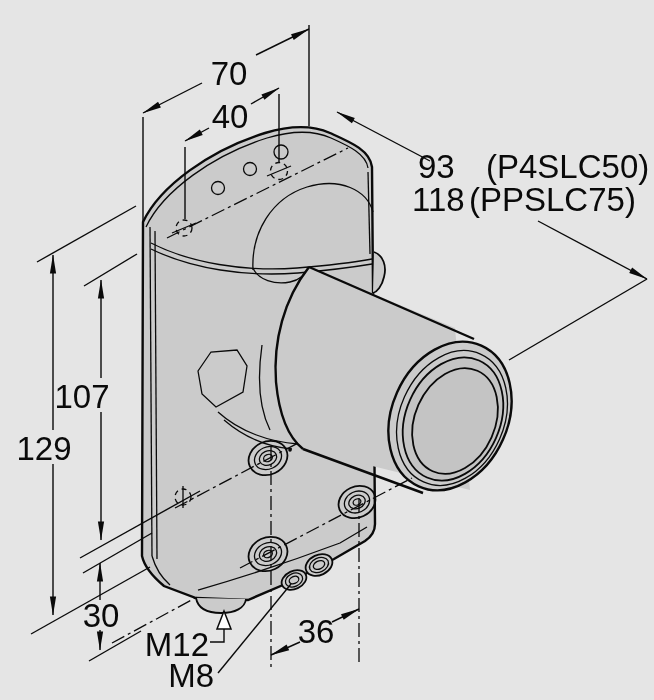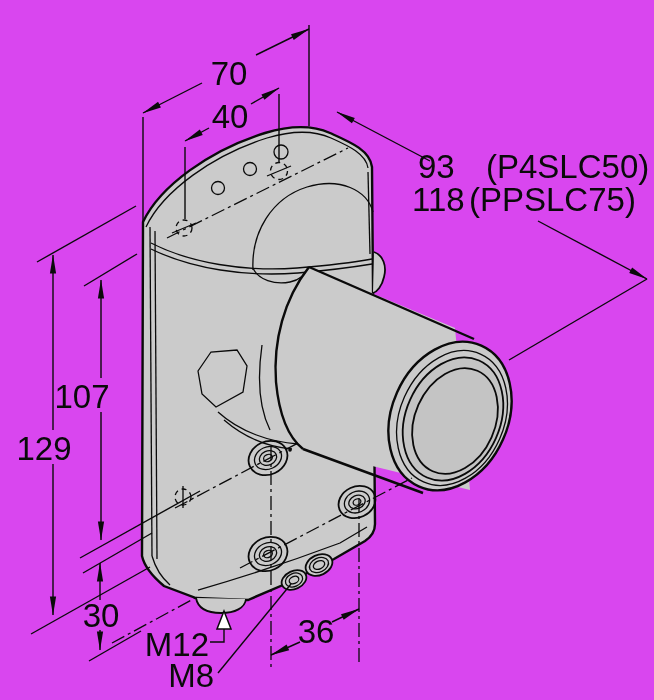--- a/index.html
+++ b/index.html
@@ -1,16 +1,16 @@
 <!DOCTYPE html>
 <html><head>
 <meta charset="utf-8">
 <style>
   html,body{margin:0;padding:0;background:#ffffff;}
-  .stage{width:654px;height:700px;position:relative;background:#d946ef;overflow:hidden;}
+  .stage{width:654px;height:700px;position:relative;background:#e5e5e5;overflow:hidden;}
   svg{display:block;}
   svg text{
     font-family:"Liberation Sans","DejaVu Sans",sans-serif;
     font-size:33px;
     fill:#0a0a0a;
   }
   .ln{stroke:#0a0a0a;fill:none;}
   .s-bold{stroke-width:2.4;}
   .s-med{stroke-width:1.8;}
   .s-thin{stroke-width:1.3;}

